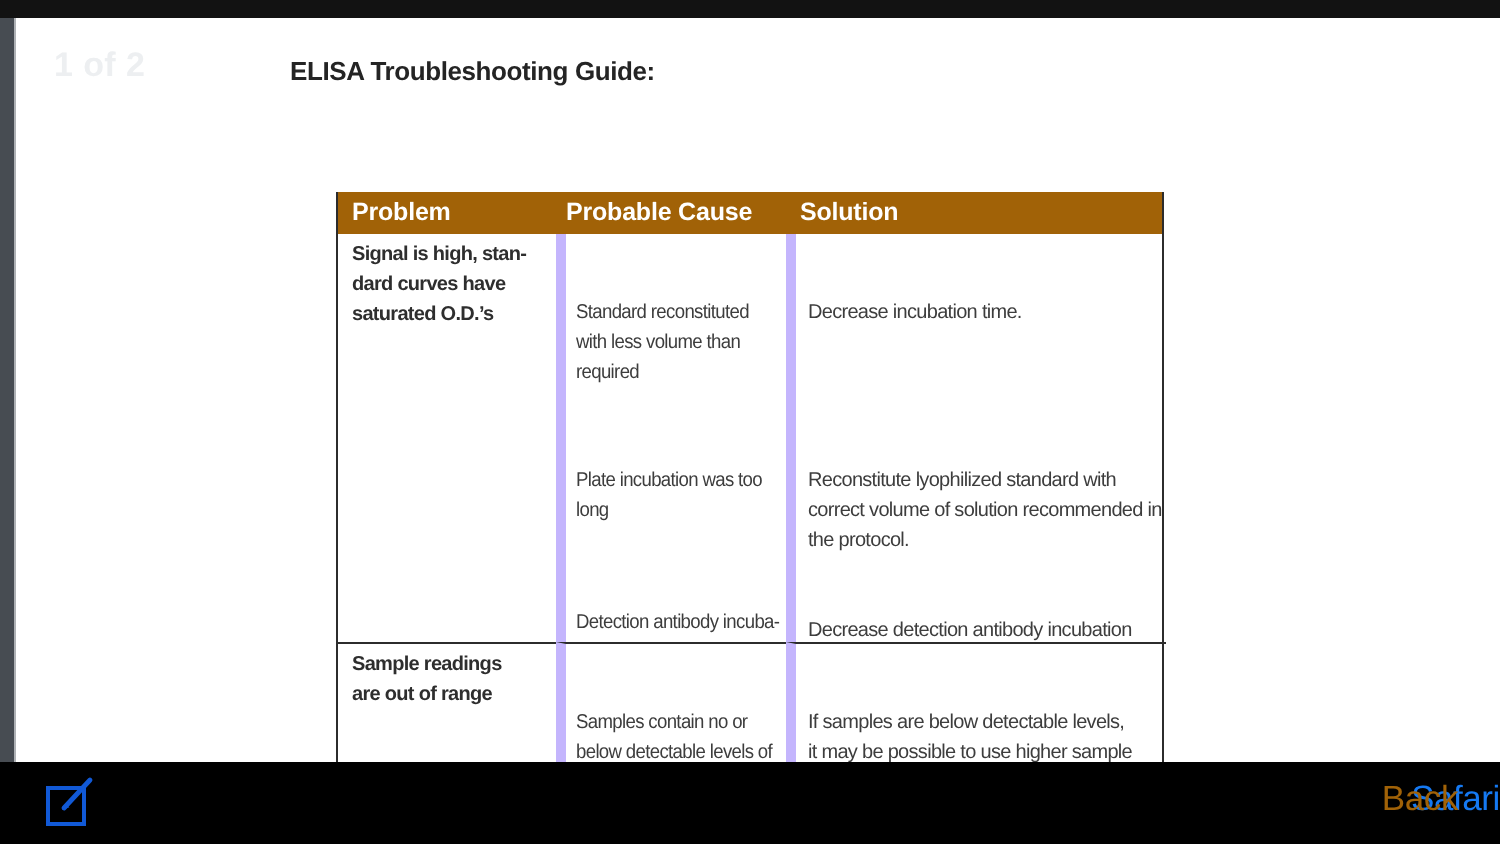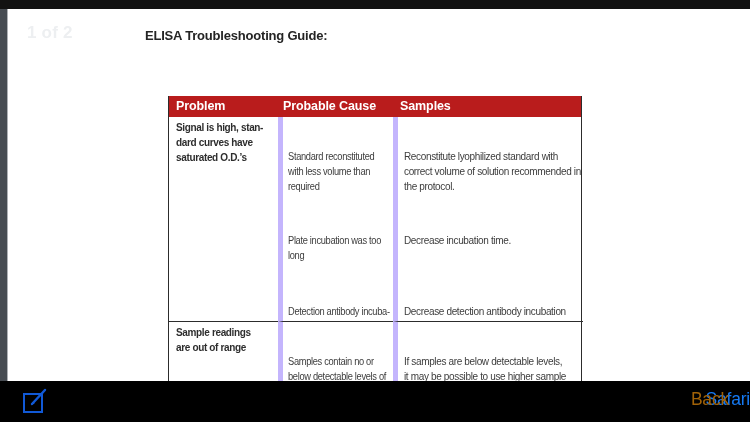--- a/index.html
+++ b/index.html
@@ -21,21 +21,21 @@
     color:#242424;letter-spacing:-0.2px;
   }
 
   
   .ts-table{
     position:absolute;left:168px;top:96px;width:414px;
     border-left:1px solid #2c2c2c;border-right:1px solid #2c2c2c;
     box-sizing:border-box;color:#3d3d3d;
   }
   .t-row{display:grid;grid-template-columns:109px 115px 190px;box-sizing:border-box;}
-  .t-head{background:#b91c1c;height:21px;}
+  .t-head{background:#a16207;height:21px;}
   .t-head .hcell{
     color:#ffffff;font-weight:bold;font-size:12.5px;letter-spacing:-0.1px;
     padding:3px 0 0 7px;box-sizing:border-box;white-space:pre;overflow:hidden;
   }
   .t-head .hcell.c2{padding-left:5px;}
   .t-head .hcell.c3{padding-left:7px;}
 
   .body-row .cell{
     box-sizing:border-box;border-top:1px solid #2c2c2c;overflow:hidden;
     white-space:pre;font-size:10px;line-height:15px;letter-spacing:-0.35px;
@@ -75,43 +75,43 @@
 
   <div class="page-indicator">1 of 2</div>
 
   <div class="doc-title">ELISA Troubleshooting Guide:</div>
 
   <div class="ts-table">
 
     <div class="t-row t-head">
       <div class="hcell c1">Problem</div>
       <div class="hcell c2">Probable Cause</div>
-      <div class="hcell c3">Samples</div>
+      <div class="hcell c3">Solution</div>
     </div>
 
     <div class="t-row body-row row1">
       <div class="cell prob">Signal is high, stan-
 dard curves have
 saturated O.D.’s</div>
       <div class="cell cause">
         <p>Standard reconstituted
 with less volume than
 required</p>
         <p>Plate incubation was too
 long</p>
         <p>Detection antibody incuba-
 tion time is too long</p>
         
         
       </div>
       <div class="cell sol">
+        <p>Decrease incubation time.</p>
         <p>Reconstitute lyophilized standard with
 correct volume of solution recommended in
 the protocol.</p>
-        <p>Decrease incubation time.</p>
         <p>Decrease detection antibody incubation
 time.</p>
         
         
       </div>
     </div>
 
     <div class="t-row body-row row2">
       <div class="cell prob">Sample readings
 are out of range</div>

